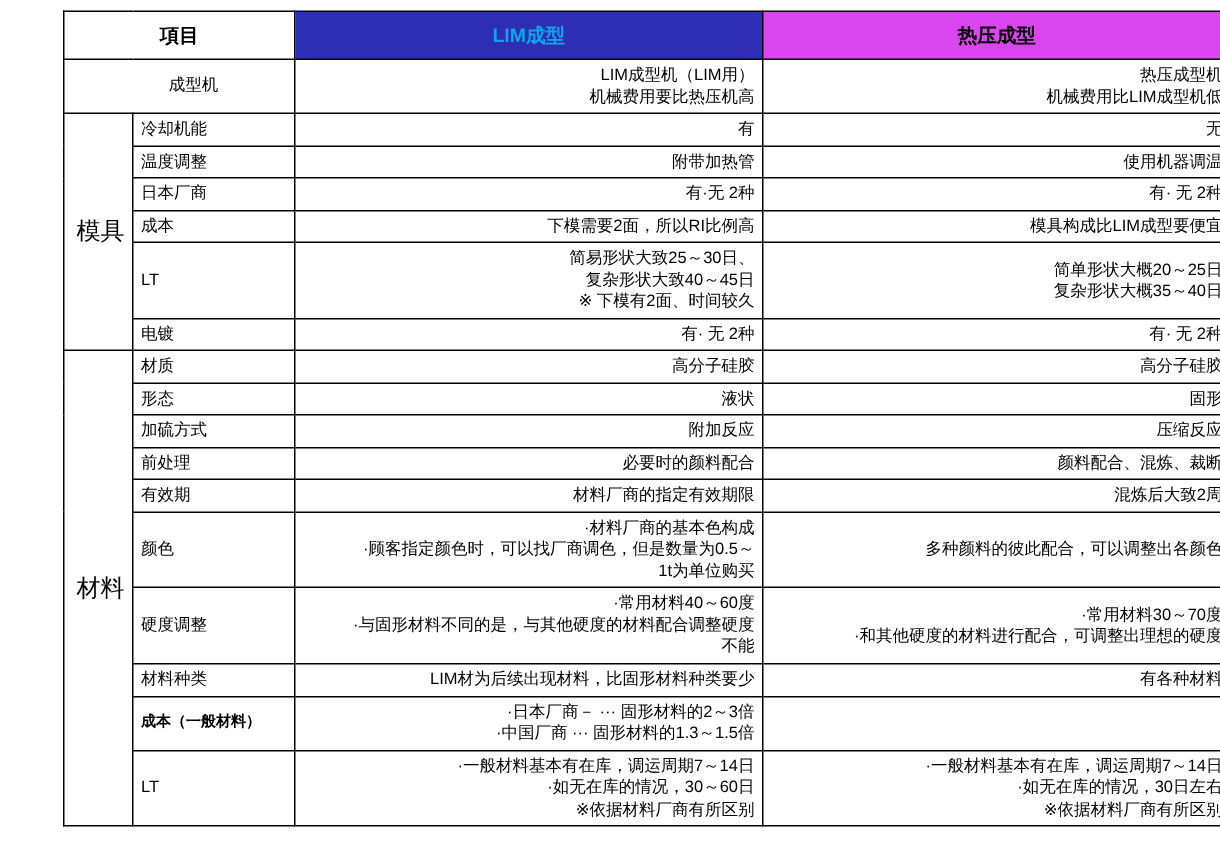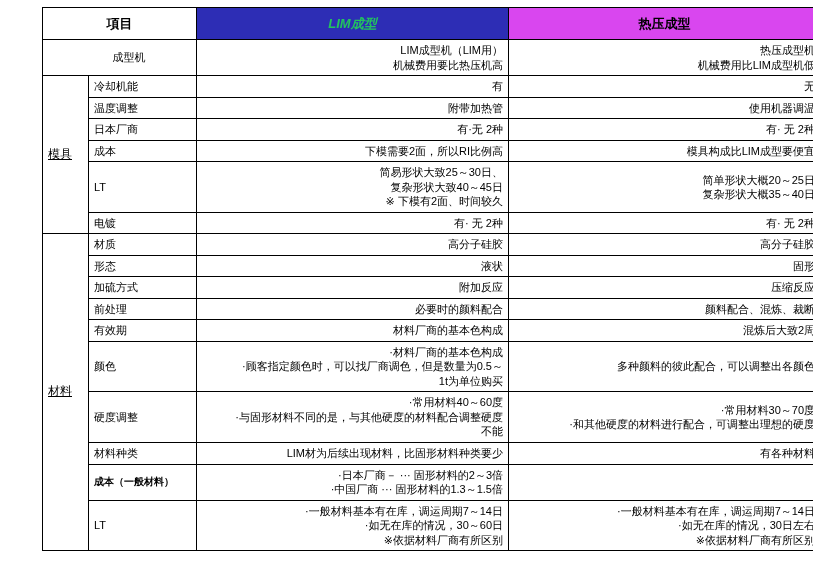--- a/index.html
+++ b/index.html
@@ -46,31 +46,29 @@
     font-weight: bold;
     font-size: 13px;
     padding: 7px 4px;
   }
   td.h-item {
     background: #ffffff;
     color: #000000;
   }
   td.h-lim {
     background: #2d2db5;
-    color: #22c55e;
-    font-style: italic;
+    color: #0ea5e9;
   }
   td.h-hot {
     background: #d946ef;
     color: #000000;
   }
   td.group {
-    text-align: left;
-    font-size: 12px;
-    text-decoration: underline;
+    text-align: right;
+    font-size: 16px;
   }
   td.item {
     text-align: left;
   }
   td.item-left {
     text-align: left;
     padding-left: 8px;
   }
   td.val {
     text-align: right;
@@ -157,21 +155,21 @@
         <td class="val nowrap-lines">附加反应</td>
         <td class="val nowrap-lines">压缩反应</td>
       </tr>
       <tr>
         <td class="item">前处理</td>
         <td class="val nowrap-lines">必要时的颜料配合</td>
         <td class="val nowrap-lines">颜料配合、混炼、裁断</td>
       </tr>
       <tr>
         <td class="item">有效期</td>
-        <td class="val nowrap-lines">材料厂商的基本色构成</td>
+        <td class="val nowrap-lines">材料厂商的指定有效期限</td>
         <td class="val nowrap-lines">混炼后大致2周</td>
       </tr>
       <tr>
         <td class="item">颜色</td>
         <td class="val nowrap-lines">·材料厂商的基本色构成
 ·顾客指定颜色时，可以找厂商调色，但是数量为0.5～
   1t为单位购买</td>
         <td class="val nowrap-lines">多种颜料的彼此配合，可以调整出各颜色</td>
       </tr>
       <tr>

